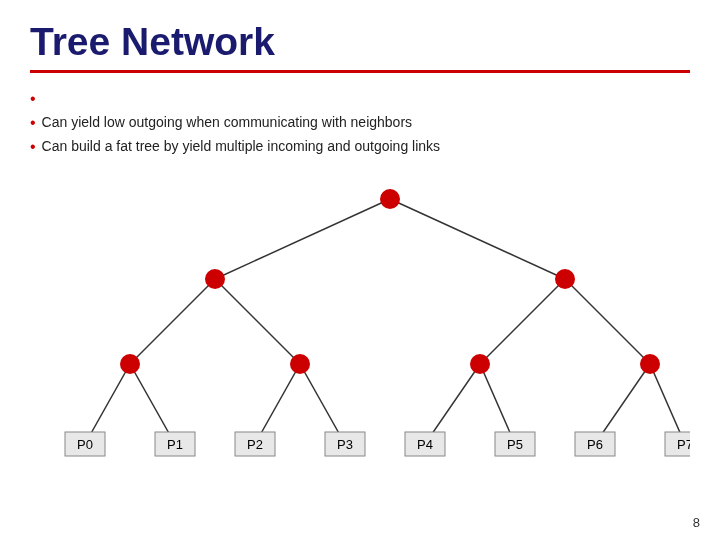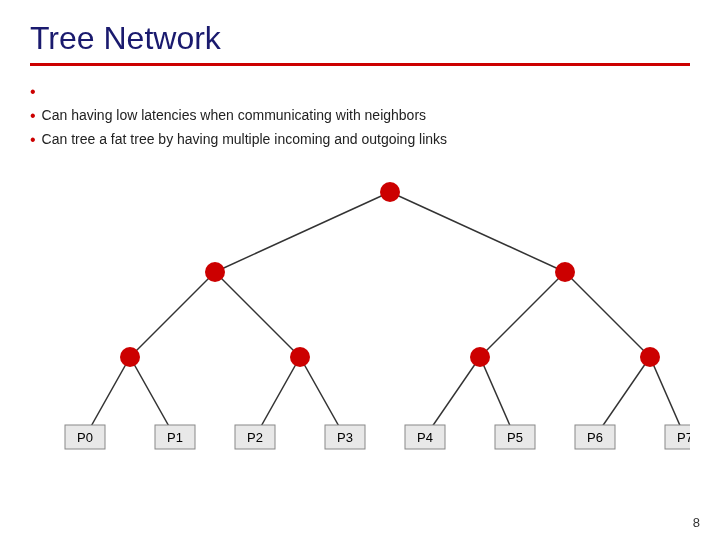--- a/index.html
+++ b/index.html
@@ -13,22 +13,22 @@
     }
 
     .slide {
       width: 720px;
       height: 540px;
       padding: 20px 30px 10px 30px;
       position: relative;
     }
 
     .title {
-      font-size: 32px;
-      font-weight: normal;
+      font-size: 39px;
+      font-weight: bold;
       color: #1a1a6e;
       margin-bottom: 6px;
     }
 
     .red-line {
       height: 3px;
       background: #cc0000;
       margin-bottom: 14px;
     }
 
@@ -81,25 +81,25 @@
   <div class="title">Tree Network</div>
   <div class="red-line"></div>
 
   <div class="bullets">
 
   <div class="bullet">
         <span class="bullet-dot">•</span>
       </div>
       <div class="bullet">
         <span class="bullet-dot">•</span>
-        <span>Can having low latencies when communicating with neighbors</span>
+        <span>Can yield low outgoing when communicating with neighbors</span>
       </div>
       <div class="bullet">
         <span class="bullet-dot">•</span>
-        <span>Can tree a fat tree by having multiple incoming and outgoing links</span>
+        <span>Can build a fat tree by yield multiple incoming and outgoing links</span>
       </div>
     </div>
 
   <div class="tree-area">
     <svg class="tree-svg">
 
     <line x1="360" y1="30" x2="185" y2="110" stroke="#333333" stroke-width="1.5"></line>
         <line x1="360" y1="30" x2="535" y2="110" stroke="#333333" stroke-width="1.5"></line>
         <line x1="185" y1="110" x2="100" y2="195" stroke="#333333" stroke-width="1.5"></line>
         <line x1="185" y1="110" x2="270" y2="195" stroke="#333333" stroke-width="1.5"></line>

